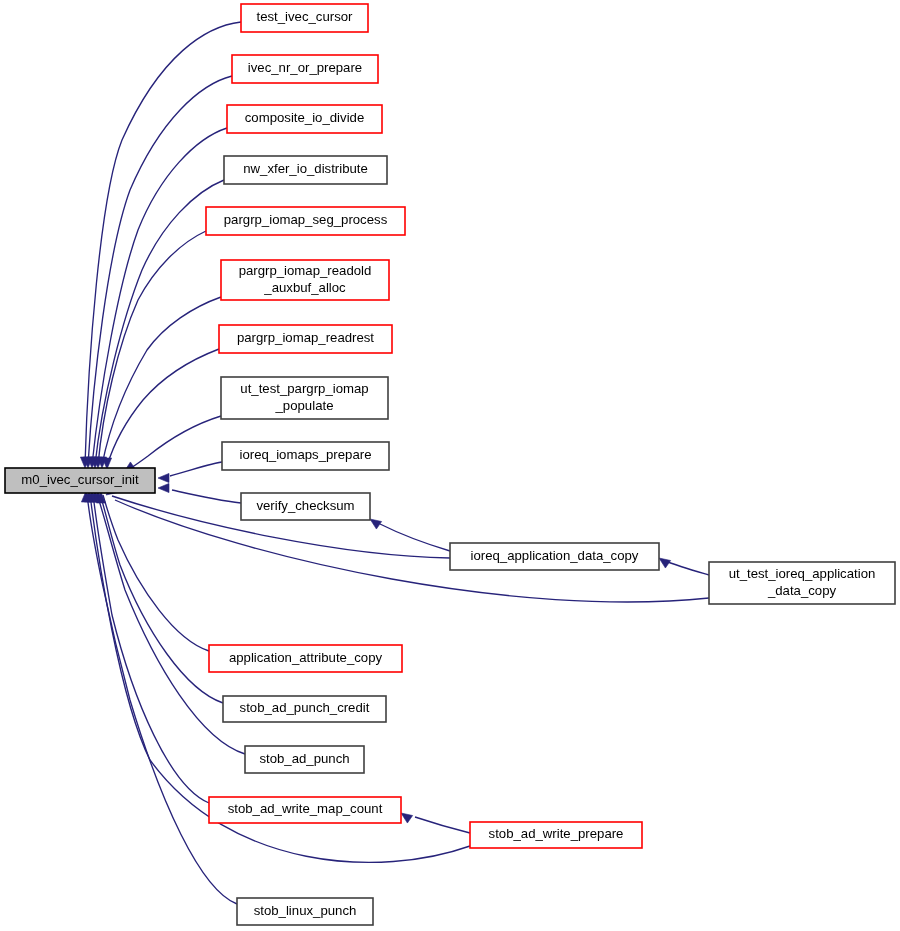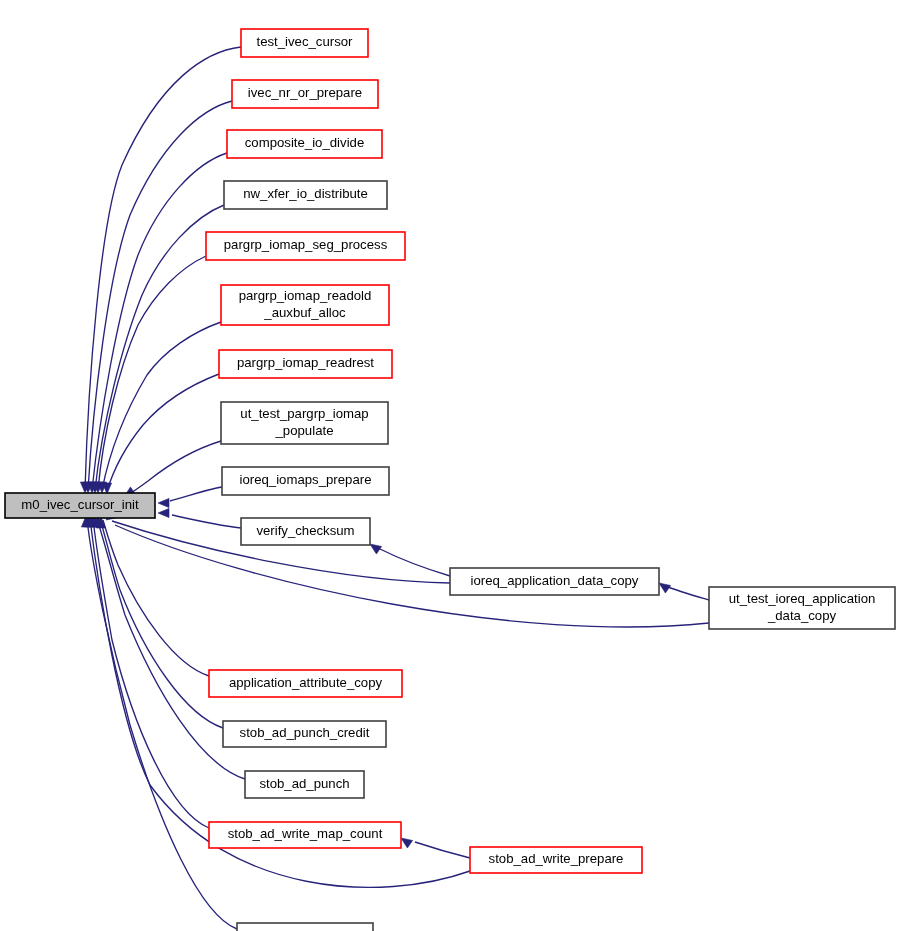--- a/index.html
+++ b/index.html
@@ -10,21 +10,20 @@
   body {
     width: 900px;
     height: 931px;
     font-family: "Liberation Sans", sans-serif;
     overflow: hidden;
   }
   #graph-root {
     position: relative;
     width: 900px;
     height: 698px;
-    margin-top: 25px;
   }
   svg#callgraph {
     display: block;
     width: 900px;
     height: 931px;
   }
   .node-box {
     fill: #ffffff;
     stroke-width: 1.6;
   }

